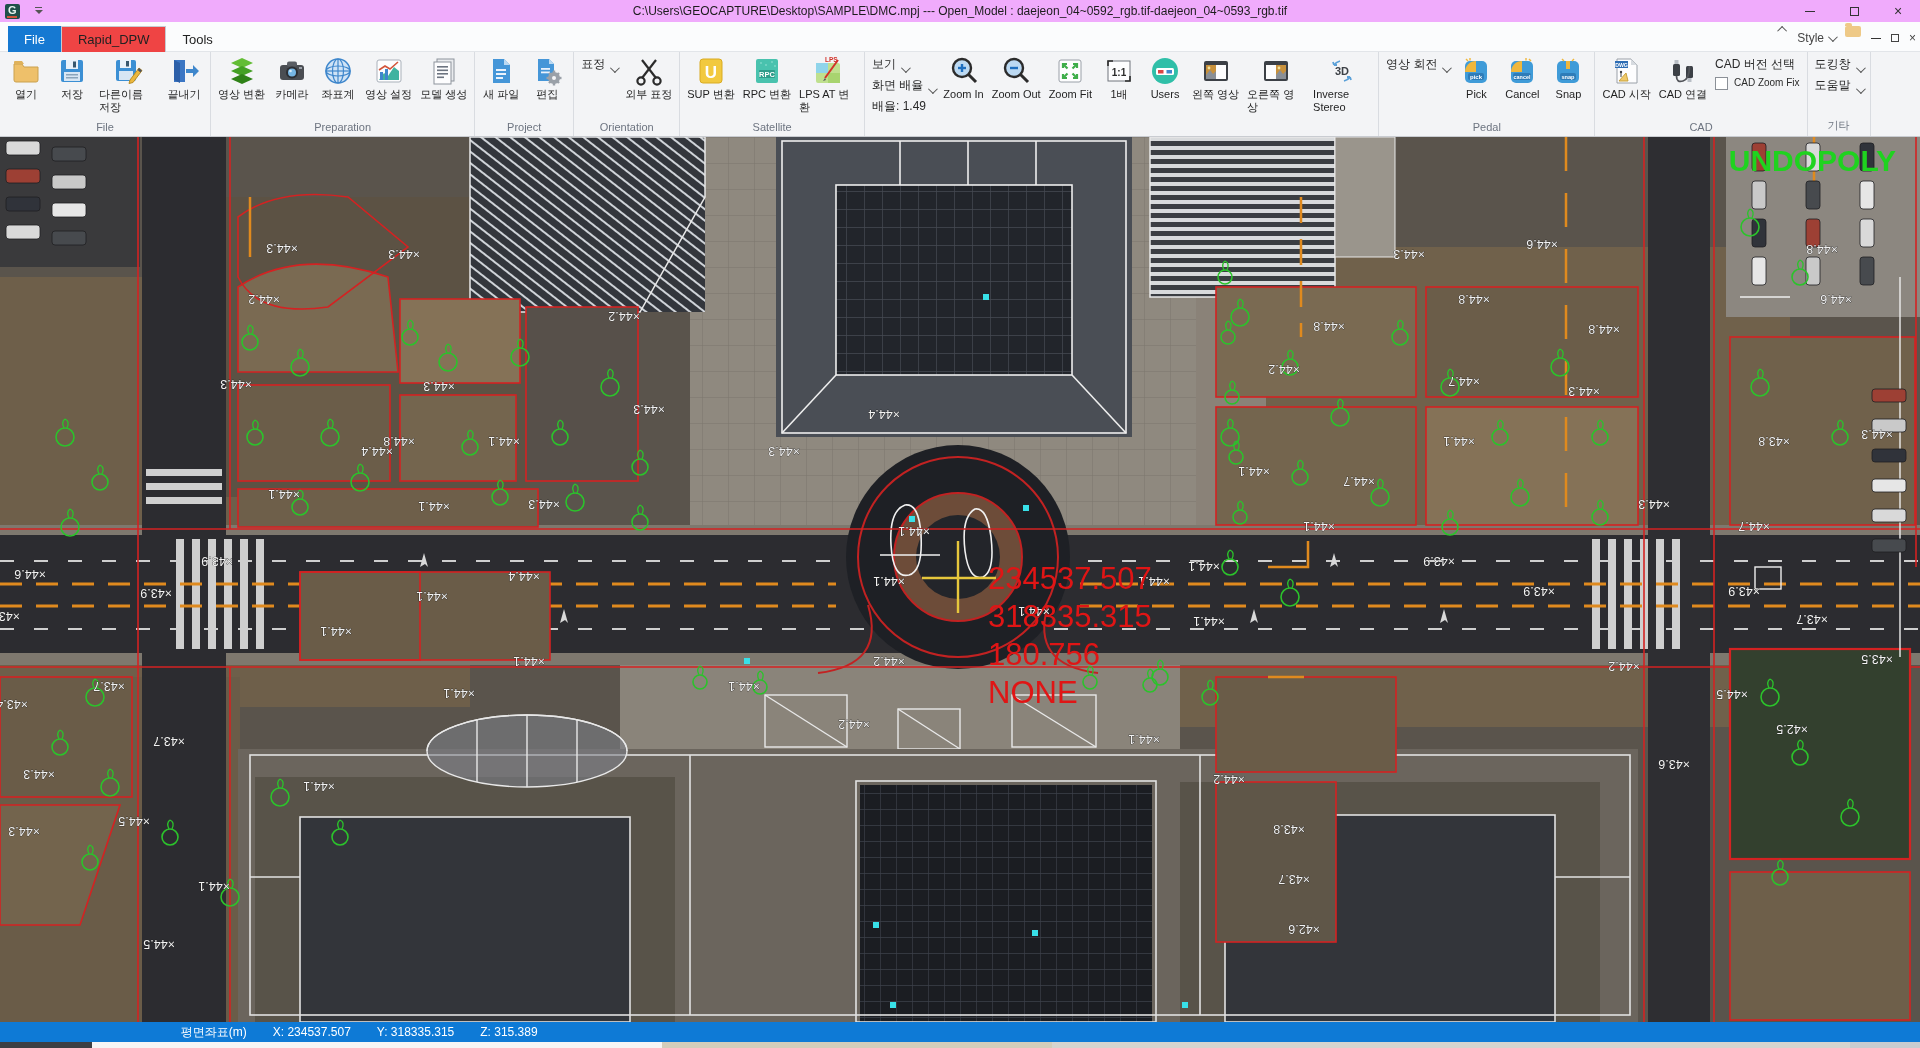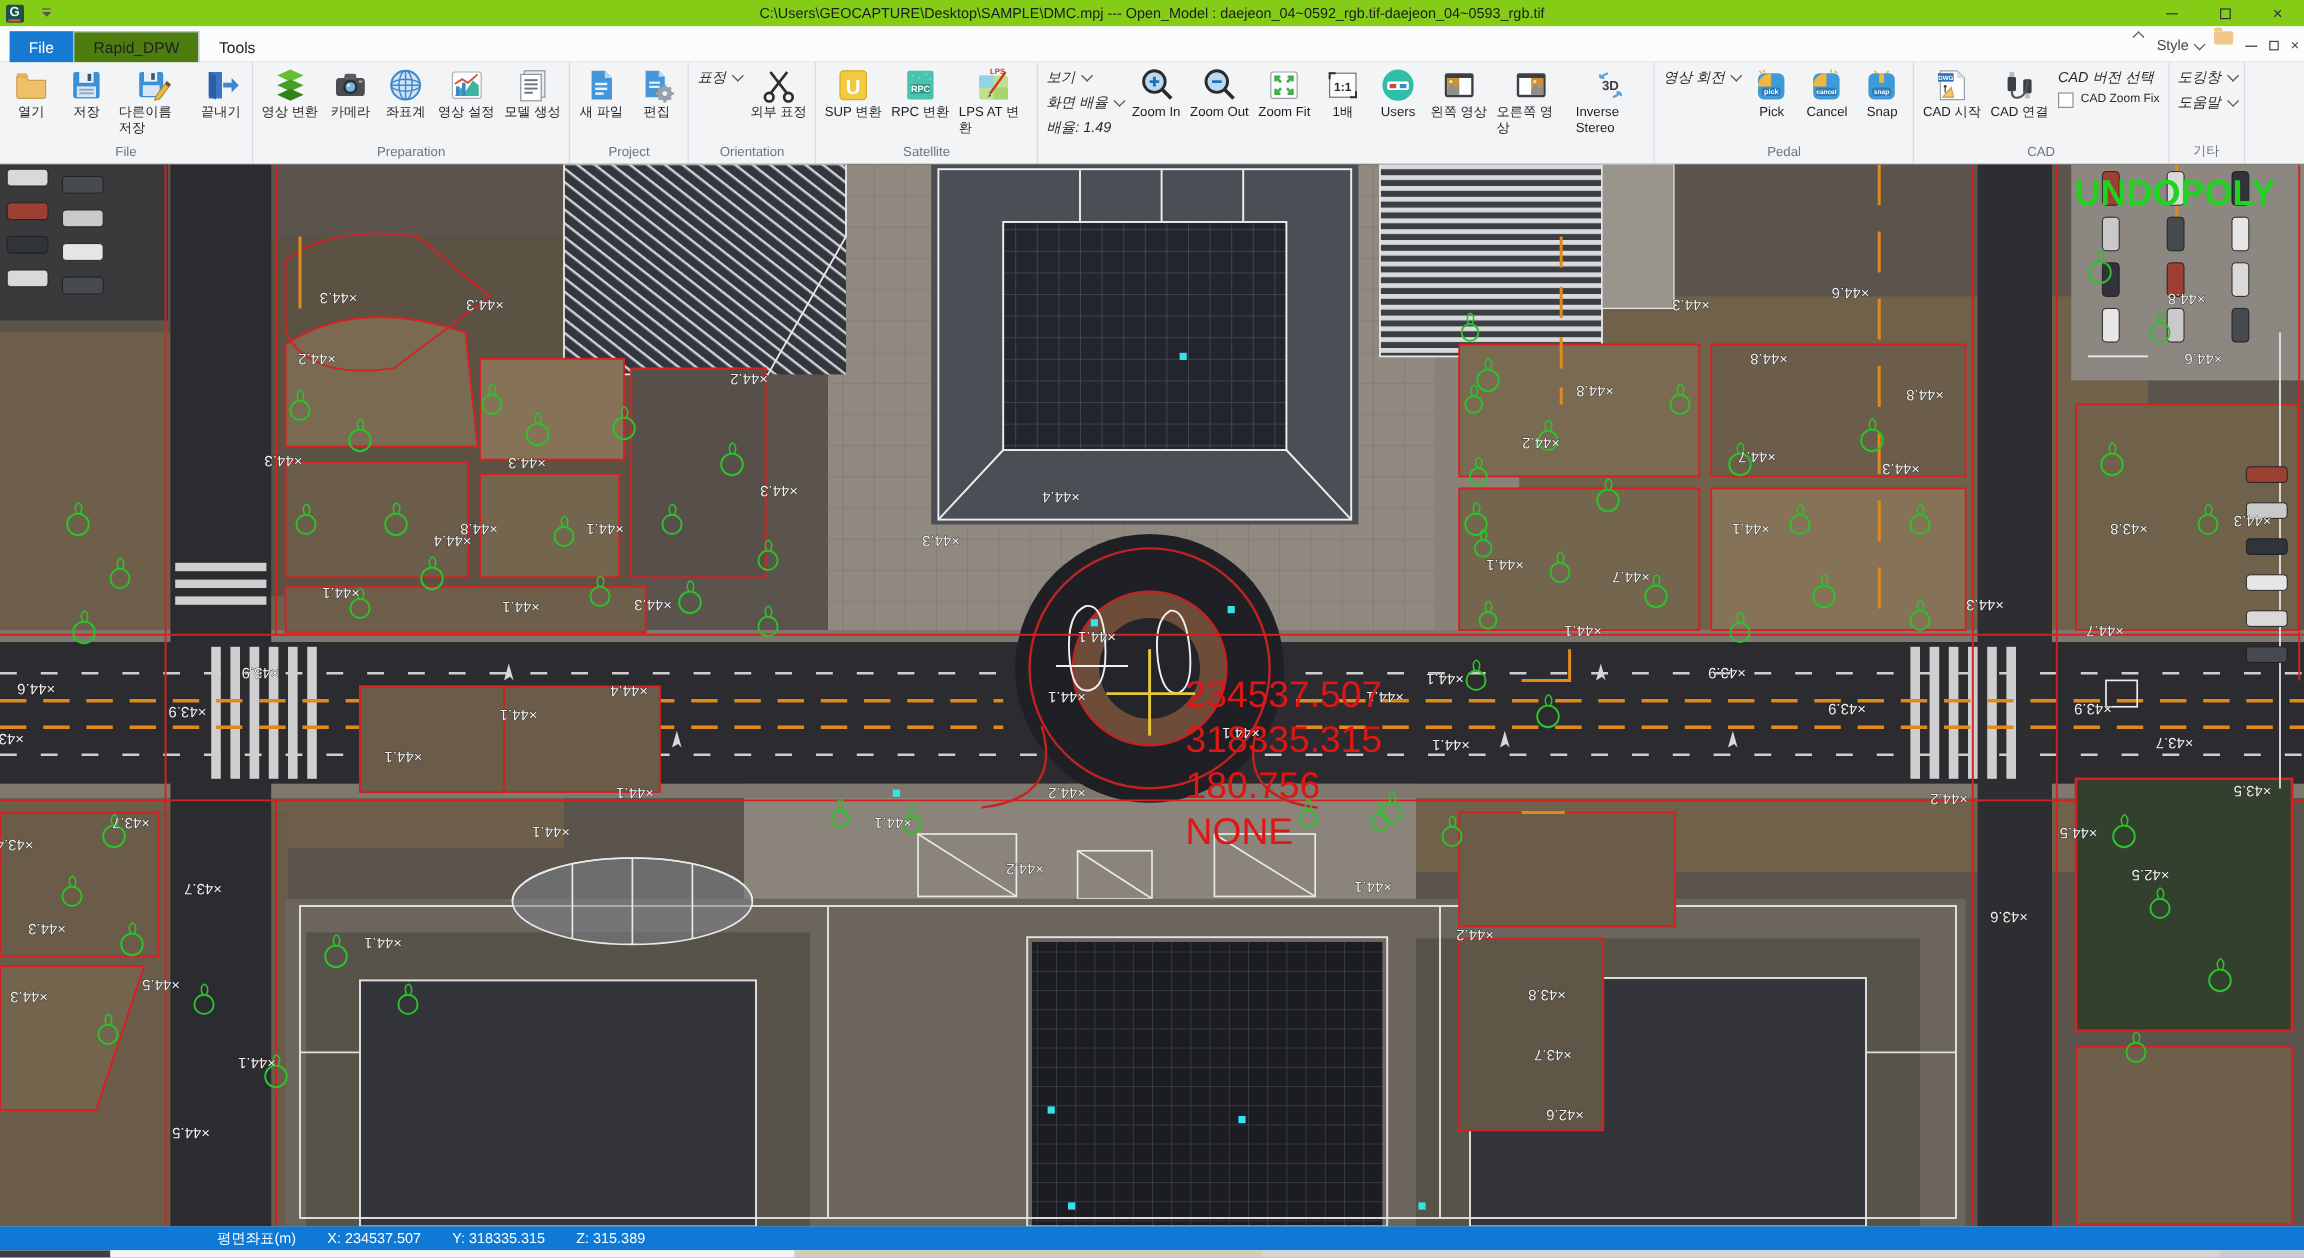--- a/index.html
+++ b/index.html
@@ -1,57 +1,57 @@
 <!DOCTYPE html>
 <html><head>
 <meta charset="utf-8">
 <style>
   * { margin:0; padding:0; box-sizing:border-box; }
   body { background:#222; font-family:"Liberation Sans", sans-serif; }
   .window { position:relative; width:1920px; height:1048px; background:#fff; overflow:hidden; }
 
   
-  .titlebar { position:absolute; top:0; left:0; width:1920px; height:22px; background:#84cc16; display:flex; align-items:center; }
+  .titlebar { position:absolute; top:0; left:0; width:1920px; height:22px; background:#f0abfc; display:flex; align-items:center; }
   .app-icon { width:15px; height:15px; margin-left:5px; background:#1f4f4a; border-radius:2px; position:relative; }
   .app-icon:before { content:"G"; position:absolute; left:3px; top:0px; color:#e8f4f0; font-size:11px; font-weight:bold; }
   .app-icon:after { content:""; position:absolute; left:2px; bottom:1px; width:10px; height:2px; background:#d2543a; }
   .qat-caret { margin-left:14px; width:10px; height:10px; position:relative; }
   .qat-caret:before { content:""; position:absolute; top:1px; left:1px; width:7px; height:1px; background:#555; }
   .qat-caret:after { content:""; position:absolute; top:4px; left:1px; border-left:4px solid transparent; border-right:4px solid transparent; border-top:4px solid #555; }
   .title-text { position:absolute; left:0; right:0; text-align:center; font-size:12px; color:#1c1c1c; }
   .win-btns { position:absolute; right:0; top:0; height:22px; display:flex; }
   .win-btn { width:44px; height:22px; display:flex; align-items:center; justify-content:center; color:#333; }
   .glyph-min { width:10px; height:1px; background:#333; }
   .glyph-max { width:9px; height:9px; border:1px solid #333; }
   .glyph-close { font-size:14px; line-height:1; }
 
   
   .tabrow { position:absolute; top:22px; left:0; width:1920px; height:30px; background:#fbfcfd; border-bottom:1px solid #e2e5e9; }
   .tabs { display:flex; height:30px; align-items:flex-end; padding-left:8px; }
   .tab { height:26px; padding:0 16px; font-size:13px; display:flex; align-items:center; color:#222; }
   .tab.file { background:#1679d2; color:#fff; }
-  .tab.active { background:#4d7c0f; border:1px solid #c6cbd2; border-bottom:none; }
+  .tab.active { background:#ef4444; border:1px solid #c6cbd2; border-bottom:none; }
   .tabrow-right { position:absolute; right:4px; top:4px; height:24px; display:flex; gap:10px; color:#444; font-size:12px; }
   .chev { width:7px; height:7px; border-right:1px solid #555; border-bottom:1px solid #555; transform:rotate(45deg) translateY(-2px); display:inline-block; }
   .chev-up { transform:rotate(-135deg) translateY(-2px); }
   .mini-folder { width:16px; height:11px; background:#eec987; border-radius:2px; position:relative; }
   .mini-folder:before { content:""; position:absolute; top:-3px; left:0; width:7px; height:3px; background:#eec987; border-radius:2px 2px 0 0; }
   .mdi-btn { color:#444; font-size:12px; display:flex; align-items:center; }
   .mdi-max { width:8px; height:8px; border:1px solid #444; }
 
   
   .ribbon { position:absolute; top:52px; left:0; width:1920px; height:85px; background:#f3f4f6; border-bottom:1px solid #c9ccd1; display:flex; }
   .rgroup { display:flex; flex-direction:column; border-right:1px solid #d9dce1; padding:2px 3px 0 3px; }
   .rgroup-content { flex:1; display:flex; align-items:flex-start; }
   .rgroup-title { text-align:center; font-size:11px; color:#6d7480; padding:1px 0 3px 0; }
   .bigbtn { min-width:46px; padding:2px 4px; display:flex; flex-direction:column; align-items:center; cursor:default; }
   .bigbtn .cap { font-size:11px; color:#1f1f1f; line-height:1.15; margin-top:2px; max-width:58px; white-space:pre-line; }
   .icon30 { width:30px; height:30px; }
   .smallcol { display:flex; flex-direction:column; padding:2px 4px; gap:4px; }
-  .smallrow { font-size:12px; color:#2a2a2a; display:flex; align-items:center; gap:5px; white-space:nowrap;font-style:italic; }
+  .smallrow { font-size:12px; color:#2a2a2a; display:flex; align-items:flex-end; gap:5px; white-space:nowrap; }
   .checkrow { display:flex; align-items:flex-start; gap:6px; font-size:10px; color:#2a2a2a; }
   .checkbox { width:13px; height:13px; border:1px solid #8b9097; background:#fff; }
 
   
   .map { position:absolute; top:137px; left:0; width:1920px; height:885px; background:#57514b; }
 
   
   .statusbar { position:absolute; top:1022px; left:0; width:1920px; height:20px; background:#0e7ad6; color:#fff; font-size:12px; display:flex; align-items:center; }
   .statusbar span { margin-right:26px; white-space:nowrap; }
   .statusbar .first { margin-left:8px;margin-top:48px; }

